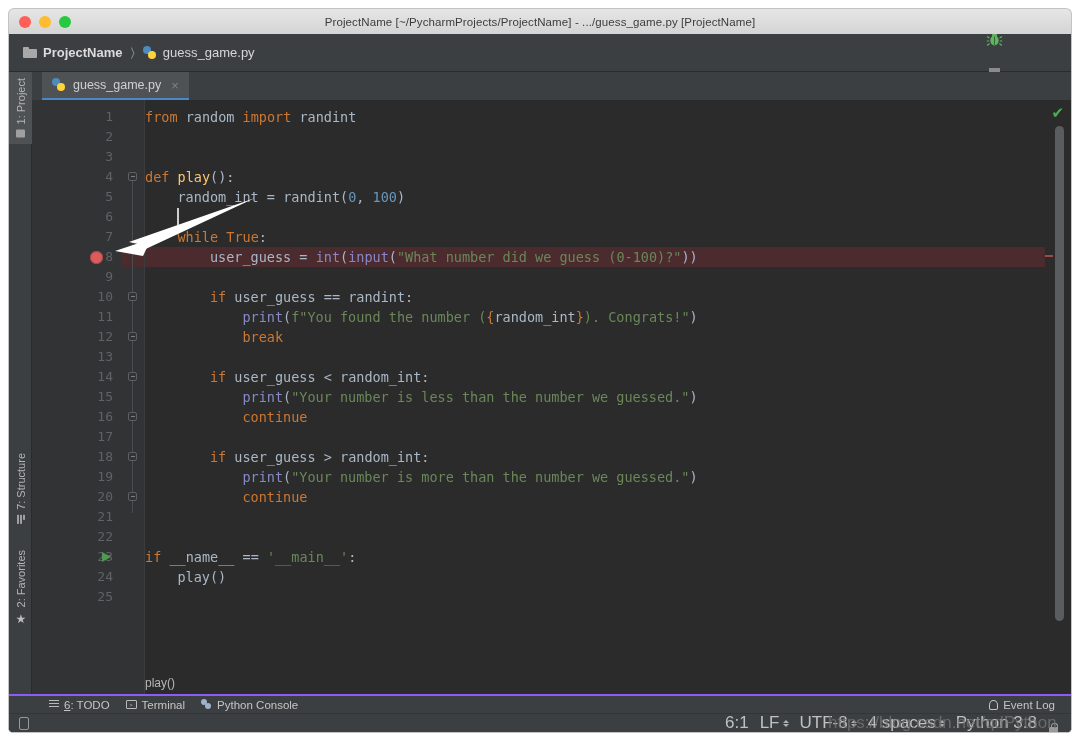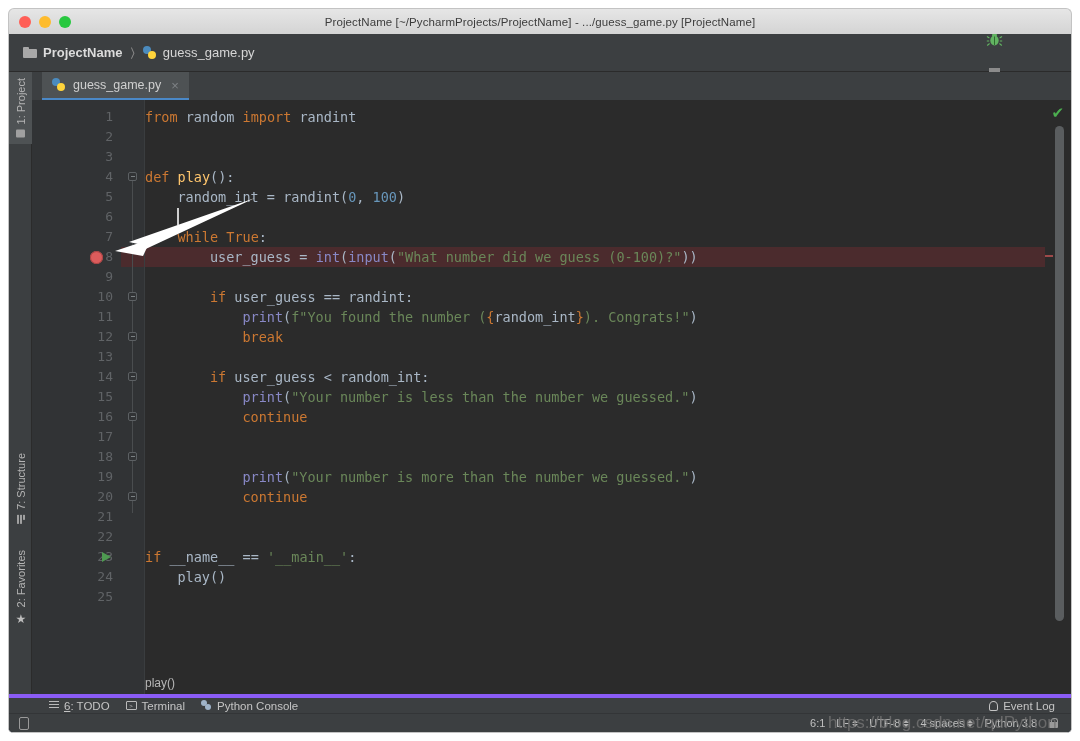--- a/index.html
+++ b/index.html
@@ -202,21 +202,21 @@
   }
   .ecrumb {
     position: absolute; left: 113px; bottom: 4px;
     font-size: 12px; color: #b7b7b7;
   }
 
   
   .bottombar {
     position: absolute; left: 0; right: 0; bottom: 19px; height: 19px;
     background: #3c3f41; display: flex; align-items: center;
-    border-top: 4px solid #8b5cf6;
+    border-top: 2px solid #8b5cf6;
   }
   .bb-item {
     display: flex; align-items: center; gap: 5px;
     font-size: 11.5px; color: #c4c4c4; margin-left: 16px;
   }
   .bb-item:first-child { margin-left: 40px; }
   .bb-underline { text-decoration: underline; }
   .ico-list { width:10px;height:9px;position:relative;}
   .ico-list::before{content:"";position:absolute;left:0;top:0;width:10px;height:1px;background:#b9b9b9;
                     box-shadow:0 3px 0 #b9b9b9, 0 6px 0 #b9b9b9;}
@@ -232,22 +232,22 @@
 
   
   .statusbar {
     position: absolute; left: 0; right: 0; bottom: 0; height: 19px;
     background: #3c3f41; display: flex; align-items: center;
     border-top: 1px solid #333537;
   }
   .sb-left { margin-left: 10px; display:flex; align-items:center; }
   .ico-widget { width:10px;height:13px;border:1.3px solid #9a9a9a;border-radius:2px; }
   .sb-right {
-    margin-left: auto; margin-right: 12px; display: flex; align-items: flex-start; gap: 11px;
-    font-size: 11px; color: #c0c0c0;
+    margin-left: auto; margin-right: 12px; display: flex; align-items: flex-end; gap: 11px;
+    font-size: 17px; color: #c0c0c0;
   }
   .sb-chunk { display: flex; align-items: center; gap: 3px; }
   .updown { display:inline-flex; flex-direction:column; gap:1px; }
   .updown i { width:0;height:0;border-left:3px solid transparent;border-right:3px solid transparent; }
   .updown i.u { border-bottom:3.5px solid #b0b0b0; }
   .updown i.d { border-top:3.5px solid #b0b0b0; }
   .sb-lock { width: 11px; height: 11px; position: relative; }
   .sb-lock::before{content:"";position:absolute;left:1px;bottom:0;width:9px;height:6px;
                    background:#9a9a9a;border-radius:1px;}
   .sb-lock::after{content:"";position:absolute;left:3px;bottom:5px;width:5px;height:4px;
@@ -420,20 +420,21 @@
           <div class="codeline" style="top: 147px; left: 64.96px;"><span class="tok-id">user_guess = </span><span class="tok-builtin">int</span><span class="tok-id">(</span><span class="tok-builtin">input</span><span class="tok-id">(</span><span class="tok-str">"What number did we guess (0-100)?"</span><span class="tok-id">))</span></div>
           <div class="codeline" style="top: 167px; left: 0px;"></div>
           <div class="codeline" style="top: 187px; left: 64.96px;"><span class="tok-kw">if </span><span class="tok-id">user_guess == randint:</span></div>
           <div class="codeline" style="top: 207px; left: 97.44px;"><span class="tok-builtin">print</span><span class="tok-id">(</span><span class="tok-str">f"You found the number (</span><span class="tok-fsub">{</span><span class="tok-id">random_int</span><span class="tok-fsub">}</span><span class="tok-str">). Congrats!"</span><span class="tok-id">)</span></div>
           <div class="codeline" style="top: 227px; left: 97.44px;"><span class="tok-kw">break</span></div>
           <div class="codeline" style="top: 247px; left: 0px;"></div>
           <div class="codeline" style="top: 267px; left: 64.96px;"><span class="tok-kw">if </span><span class="tok-id">user_guess &lt; random_int:</span></div>
           <div class="codeline" style="top: 287px; left: 97.44px;"><span class="tok-builtin">print</span><span class="tok-id">(</span><span class="tok-str">"Your number is less than the number we guessed."</span><span class="tok-id">)</span></div>
           <div class="codeline" style="top: 307px; left: 97.44px;"><span class="tok-kw">continue</span></div>
           <div class="codeline" style="top: 327px; left: 0px;"></div>
+          <div class="codeline" style="top: 347px; left: 64.96px;"><span class="tok-kw">if </span><span class="tok-id">user_guess &gt; random_int:</span></div>
           <div class="codeline" style="top: 367px; left: 97.44px;"><span class="tok-builtin">print</span><span class="tok-id">(</span><span class="tok-str">"Your number is more than the number we guessed."</span><span class="tok-id">)</span></div>
           <div class="codeline" style="top: 387px; left: 97.44px;"><span class="tok-kw">continue</span></div>
           <div class="codeline" style="top: 407px; left: 0px;"></div>
           <div class="codeline" style="top: 427px; left: 0px;"></div>
           <div class="codeline" style="top: 447px; left: 0px;"><span class="tok-kw">if </span><span class="tok-id">__name__</span><span class="tok-id"> == </span><span class="tok-str">'__main__'</span><span class="tok-id">:</span></div>
           <div class="codeline" style="top: 467px; left: 32.48px;"><span class="tok-id">play()</span></div>
           <div class="codeline" style="top: 487px; left: 0px;"></div>
           <div class="caret-bar" style="top: 108px; left: 32.48px;"></div>
         </div>
 

